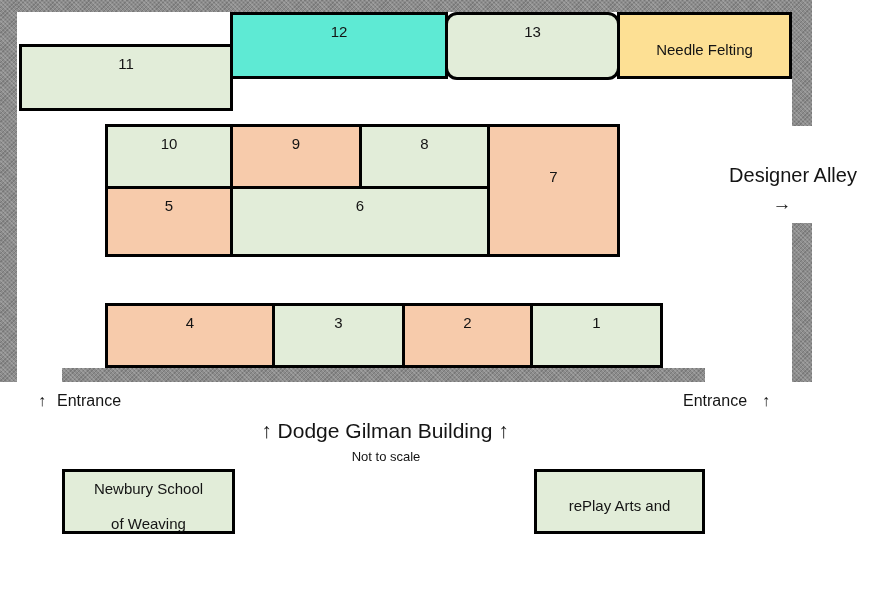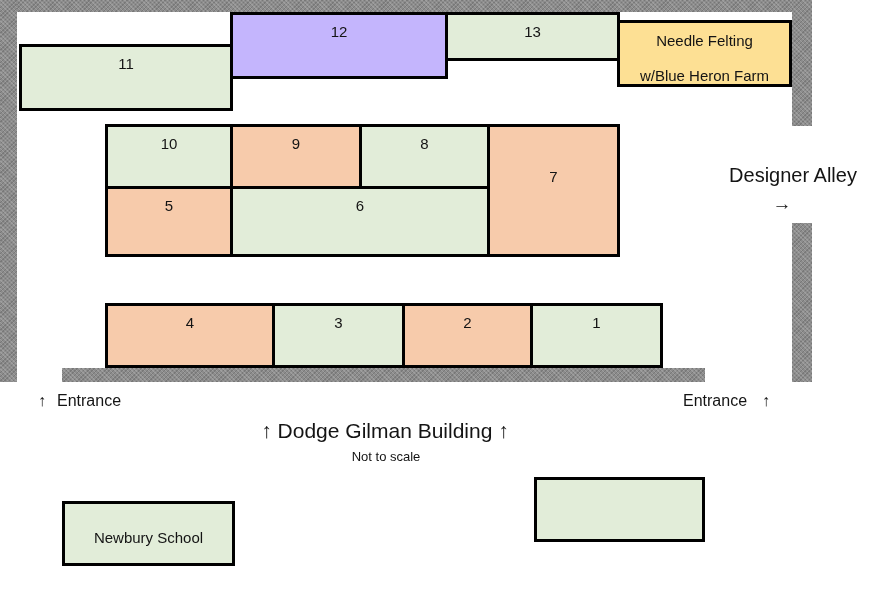--- a/index.html
+++ b/index.html
@@ -18,38 +18,38 @@
   #wall-right-upper{left:792px;top:0;width:20px;height:126px;}
   #wall-right-lower{left:792px;top:223px;width:20px;height:159px;}
   #wall-bottom{left:62px;top:368px;width:643px;height:14px;}
 
   .booth{
     position:absolute;z-index:1;box-sizing:border-box;border:3px solid #000;
     display:flex;justify-content:center;align-items:flex-start;
     padding-top:8px;font-size:15px;line-height:17px;
   }
   .two-line{
-    flex-direction:column;align-items:center;padding-top:8px;line-height:35px;margin-top:8px;
+    flex-direction:column;align-items:center;padding-top:8px;line-height:35px;
   }
   #b11{left:19px;top:12px;width:214px;height:67px;margin-top:32px;}
   #b12{left:230px;top:12px;width:218px;height:67px;}
-  #b13{left:445px;top:12px;width:175px;height:49px;}
+  #b13{left:445px;top:12px;width:175px;height:68px;border-radius:12px;}
   #bnf{left:617px;top:12px;width:175px;height:67px;}
   #b10{left:105px;top:124px;width:128px;height:65px;}
   #b9 {left:230px;top:124px;width:132px;height:65px;}
   #b8 {left:359px;top:124px;width:131px;height:65px;}
   #b7 {left:487px;top:124px;width:133px;height:133px;padding-top:41px;}
   #b5 {left:105px;top:186px;width:128px;height:71px;}
   #b6 {left:230px;top:186px;width:260px;height:71px;}
   #b4 {left:105px;top:303px;width:170px;height:65px;}
   #b3 {left:272px;top:303px;width:133px;height:65px;}
   #b2 {left:402px;top:303px;width:131px;height:65px;}
   #b1 {left:530px;top:303px;width:133px;height:65px;}
 
-  #studio-newbury{left:62px;top:493px;width:173px;height:65px;}
+  #studio-newbury{left:62px;top:469px;width:173px;height:65px;}
   #studio-replay{left:534px;top:469px;width:171px;height:65px;}
 
   .floating{position:absolute;z-index:1;}
   #designer-alley{left:693px;top:164px;width:200px;text-align:center;font-size:20px;}
   #designer-arrow{left:692px;top:193px;width:180px;text-align:center;font-size:19px;}
   #entrance-left{left:38px;top:392px;font-size:16px;display:flex;gap:11px;}
   #entrance-right{left:683px;top:392px;font-size:16px;display:flex;gap:15px;}
   #building-label{left:135px;top:419px;width:500px;text-align:center;font-size:21px;}
   #scale-note{left:186px;top:449px;width:400px;text-align:center;font-size:13px;}
 </style>
@@ -60,29 +60,28 @@
 
   <div class="wall" id="wall-top" style="background-color: rgb(140, 140, 140);"></div>
   <div class="wall" id="wall-left" style="background-color: rgb(140, 140, 140);"></div>
   <div class="wall" id="wall-right-upper" style="background-color: rgb(140, 140, 140);"></div>
   <div class="wall" id="wall-right-lower" style="background-color: rgb(140, 140, 140);"></div>
   <div class="wall" id="wall-bottom" style="background-color: rgb(140, 140, 140);"></div>
 
   <div class="booth" id="b11" style="background-color: rgb(226, 237, 217);">
     <span>11</span>
   </div>
-  <div class="booth" id="b12" style="background-color: #c4b5fd;">
+  <div class="booth" id="b12" style="background-color: #5eead4;">
     <span>12</span>
   </div>
   <div class="booth" id="b13" style="background-color: rgb(226, 237, 217);">
     <span>13</span>
   </div>
   <div class="booth two-line" id="bnf" style="background-color: rgb(253, 224, 148);">
     <span>Needle Felting</span>
-    <span>w/Blue Heron Farm</span>
   </div>
 
   <div class="booth" id="b10" style="background-color: rgb(226, 237, 217);">
     <span>10</span>
   </div>
   <div class="booth" id="b9" style="background-color: rgb(247, 203, 171);">
     <span>9</span>
   </div>
   <div class="booth" id="b8" style="background-color: rgb(226, 237, 217);">
     <span>8</span>
@@ -120,17 +119,19 @@
   <div class="floating" id="entrance-right">
     <span>Entrance</span>
     <span>↑</span>
   </div>
 
   <div class="floating" id="building-label">↑ Dodge Gilman Building ↑</div>
   <div class="floating" id="scale-note">Not to scale</div>
 
   <div class="booth two-line" id="studio-newbury" style="background-color: rgb(226, 237, 217);">
     <span>Newbury School</span>
+    <span>of Weaving</span>
   </div>
   <div class="booth two-line" id="studio-replay" style="background-color: rgb(226, 237, 217);">
+    <span>rePlay Arts and</span>
   </div>
 
 </div>
 
 </body></html>

